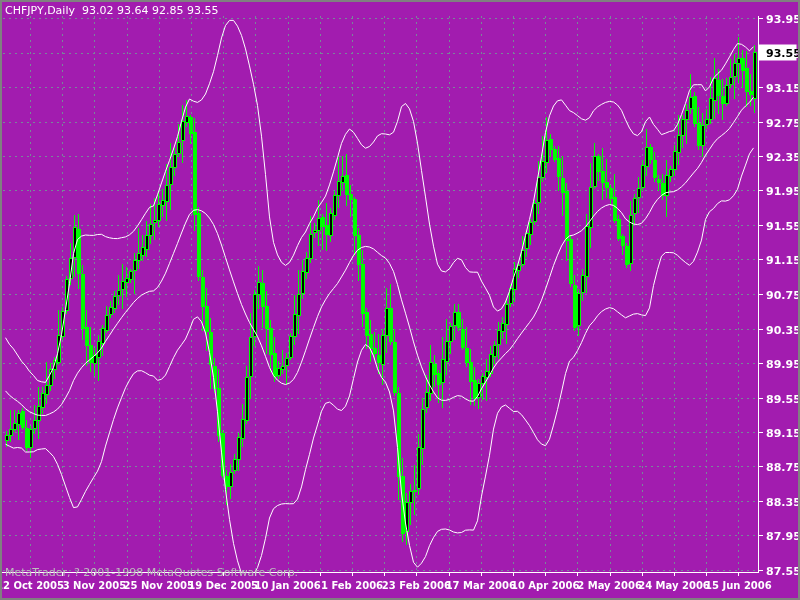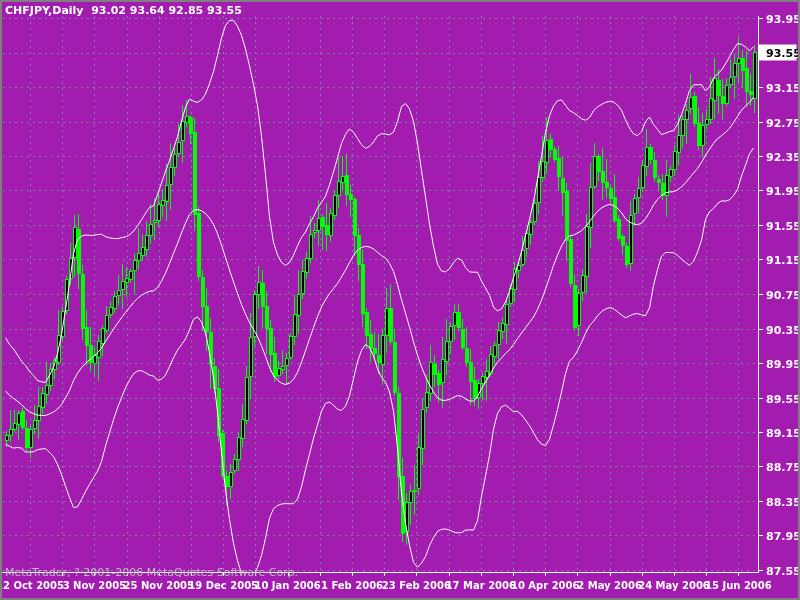--- a/index.html
+++ b/index.html
@@ -5,21 +5,21 @@
   html,body{margin:0;padding:0;background:#3a3a3a;}
   #window{
     position:relative;width:796px;height:596px;
     background:#a21caf;border:2px solid #808080;
     font-family:"DejaVu Sans","Liberation Sans",sans-serif;
     overflow:hidden;
   }
   #chart{position:absolute;left:0;top:0;}
   .chart-title{
     position:absolute;left:3px;top:2px;color:#fff;
-    font-size:11px;font-weight:bold;white-space:pre;z-index:3;
+    font-size:11px;font-weight:normal;white-space:pre;z-index:3;
   }
   .watermark{
     position:absolute;left:3px;top:564px;color:#bdbdbd;
     font-size:11px;z-index:2;white-space:pre;
   }
   text{font-family:"DejaVu Sans","Liberation Sans",sans-serif;}
 </style>
 </head>
 <body>
 
@@ -531,14 +531,14 @@
         <text x="350" y="587" fill="#FFFFFF" font-size="10" font-weight="bold" text-anchor="middle">1 Feb 2006</text>
         <text x="414.40000000000003" y="587" fill="#FFFFFF" font-size="10" font-weight="bold" text-anchor="middle">23 Feb 2006</text>
         <text x="478.80000000000007" y="587" fill="#FFFFFF" font-size="10" font-weight="bold" text-anchor="middle">17 Mar 2006</text>
         <text x="543.2" y="587" fill="#FFFFFF" font-size="10" font-weight="bold" text-anchor="middle">10 Apr 2006</text>
         <text x="607.6" y="587" fill="#FFFFFF" font-size="10" font-weight="bold" text-anchor="middle">2 May 2006</text>
         <text x="672" y="587" fill="#FFFFFF" font-size="10" font-weight="bold" text-anchor="middle">24 May 2006</text>
         <text x="736.4000000000001" y="587" fill="#FFFFFF" font-size="10" font-weight="bold" text-anchor="middle">15 Jun 2006</text>
       </g>
     </svg>
   <div class="chart-title">CHFJPY,Daily  93.02 93.64 92.85 93.55</div>
-  <div class="watermark">MetaTrader, ? 2001-2006 MetaQuotes Software Corp.</div>
+  <div class="watermark">MetaTrader, ? 2001-1998 MetaQuotes Software Corp.</div>
 </div>
 
 </body></html>

